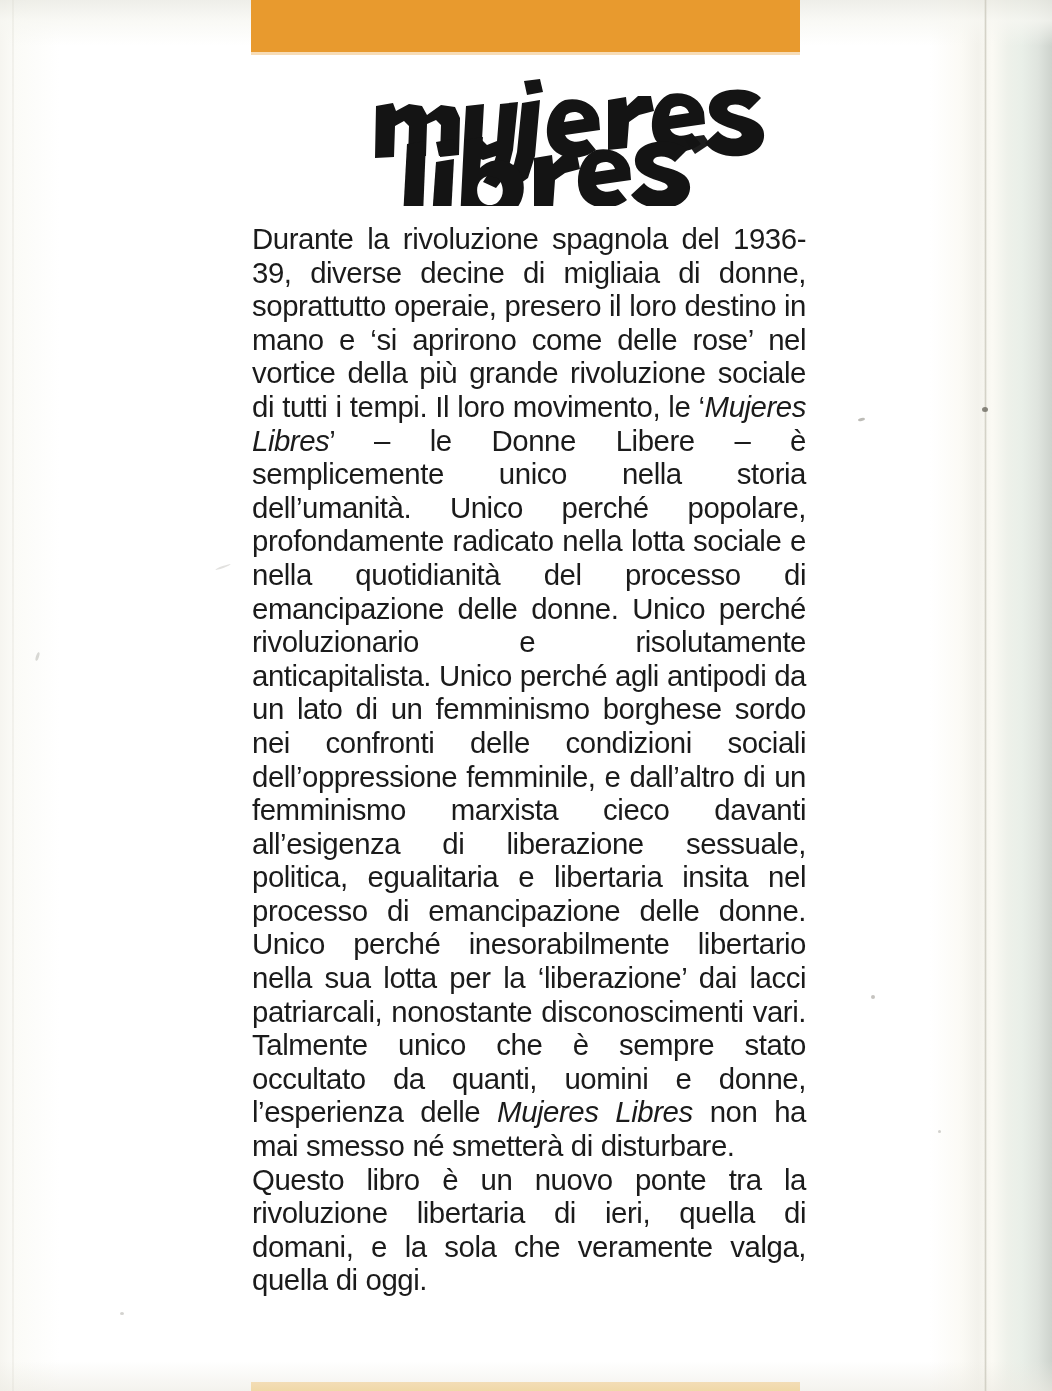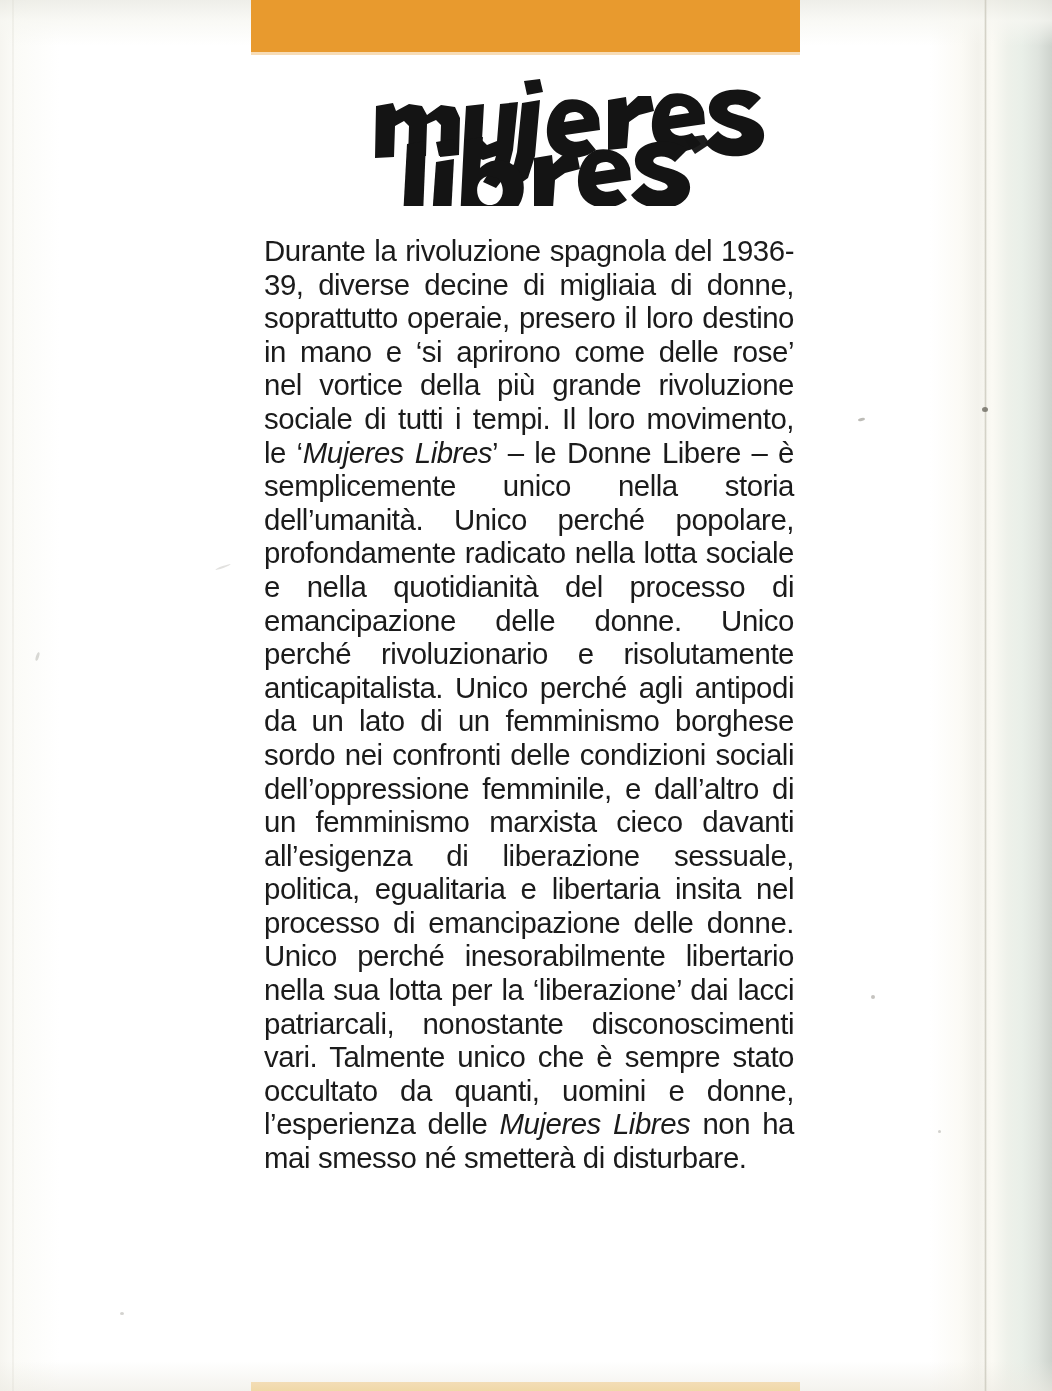--- a/index.html
+++ b/index.html
@@ -104,21 +104,21 @@
     font-family: "Liberation Sans", sans-serif;
     font-size: 29.4px;
     line-height: 33.6px;
     color: #1b1b1b;
     text-align: justify;
     text-justify: inter-word;
     letter-spacing: -0.45px;
     word-spacing: 0.2px;
     -webkit-font-smoothing: antialiased;
   }
-  .body-text p { margin: 12px; }
+  .body-text p { margin: 0; }
   .body-text .it { font-style: italic; }
 
   
   .speck {
     position: absolute;
     background: #6d6a60;
     border-radius: 50%;
     opacity: .55;
   }
   .speck.s1 { left: 982px; top: 407px; width: 6px; height: 5px; opacity: .8; }
@@ -176,20 +176,21 @@
 
         <path d="M396,66 C412,61 428,64 435,72 L423,84 C416,78 406,77 402,81 C399,85 405,87 416,90 C431,94 439,100 438,111 C437,124 422,132 404,130 C393,129 384,124 379,117 L392,105 C397,111 405,114 412,112 C418,110 417,106 407,103 C391,98 382,93 383,81 C384,74 388,69 396,66 Z"></path>
 
         <path d="M432,60 L452,57 L458,66 L443,76 Z" opacity="0.96"></path>
       </g>
     </svg>
   </div>
 
   <div class="body-text">
     <p><span>Durante la rivoluzione spagnola del 1936-39, diverse decine di migliaia di donne, soprattutto operaie, presero il loro destino in mano e ‘si aprirono come delle rose’ nel vortice della più grande rivoluzione sociale di tutti i tempi. Il loro movimento, le ‘</span><span class="it">Mujeres Libres</span><span>’ – le Donne Libere – è semplicemente unico nella storia dell’umanità. Unico perché popolare, profondamente radicato nella lotta sociale e nella quotidianità del processo di emancipazione delle donne. Unico perché rivoluzionario e risolutamente anticapitalista. Unico perché agli antipodi da un lato di un femminismo borghese sordo nei confronti delle condizioni sociali dell’oppressione femminile, e dall’altro di un femminismo marxista cieco davanti all’esigenza di liberazione sessuale, politica, egualitaria e libertaria insita nel processo di emancipazione delle donne. Unico perché inesorabilmente libertario nella sua lotta per la ‘liberazione’ dai lacci patriarcali, nonostante disconoscimenti vari. Talmente unico che è sempre stato occultato da quanti, uomini e donne, l’esperienza delle </span><span class="it">Mujeres Libres</span><span> non ha mai smesso né smetterà di disturbare.</span></p>
+    <p><span>Questo libro è un nuovo ponte tra la rivoluzione libertaria di ieri, quella di domani, e la sola che veramente valga, quella di oggi.</span></p>
   </div>
 
   <div class="orange-bar-bottom"></div>
 
   <span class="speck s1"></span>
   <span class="speck s2"></span>
   <span class="speck s3"></span>
   <span class="speck s4"></span>
   <span class="speck s5"></span>
   <span class="speck s6"></span>

